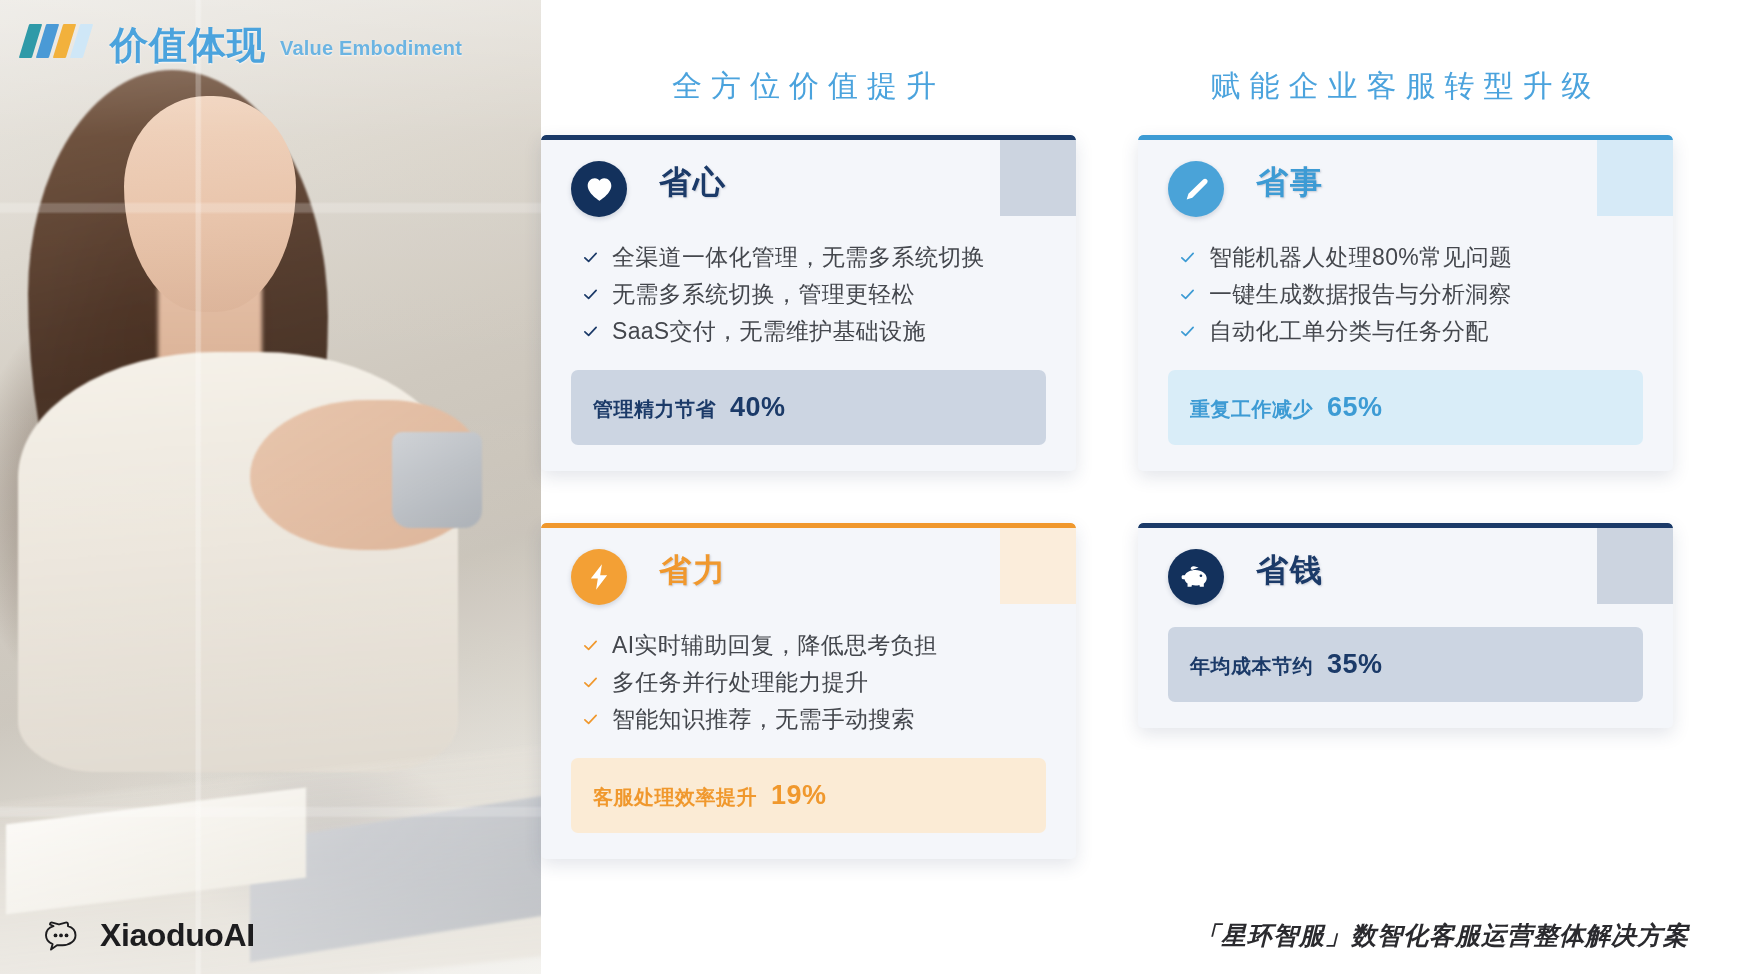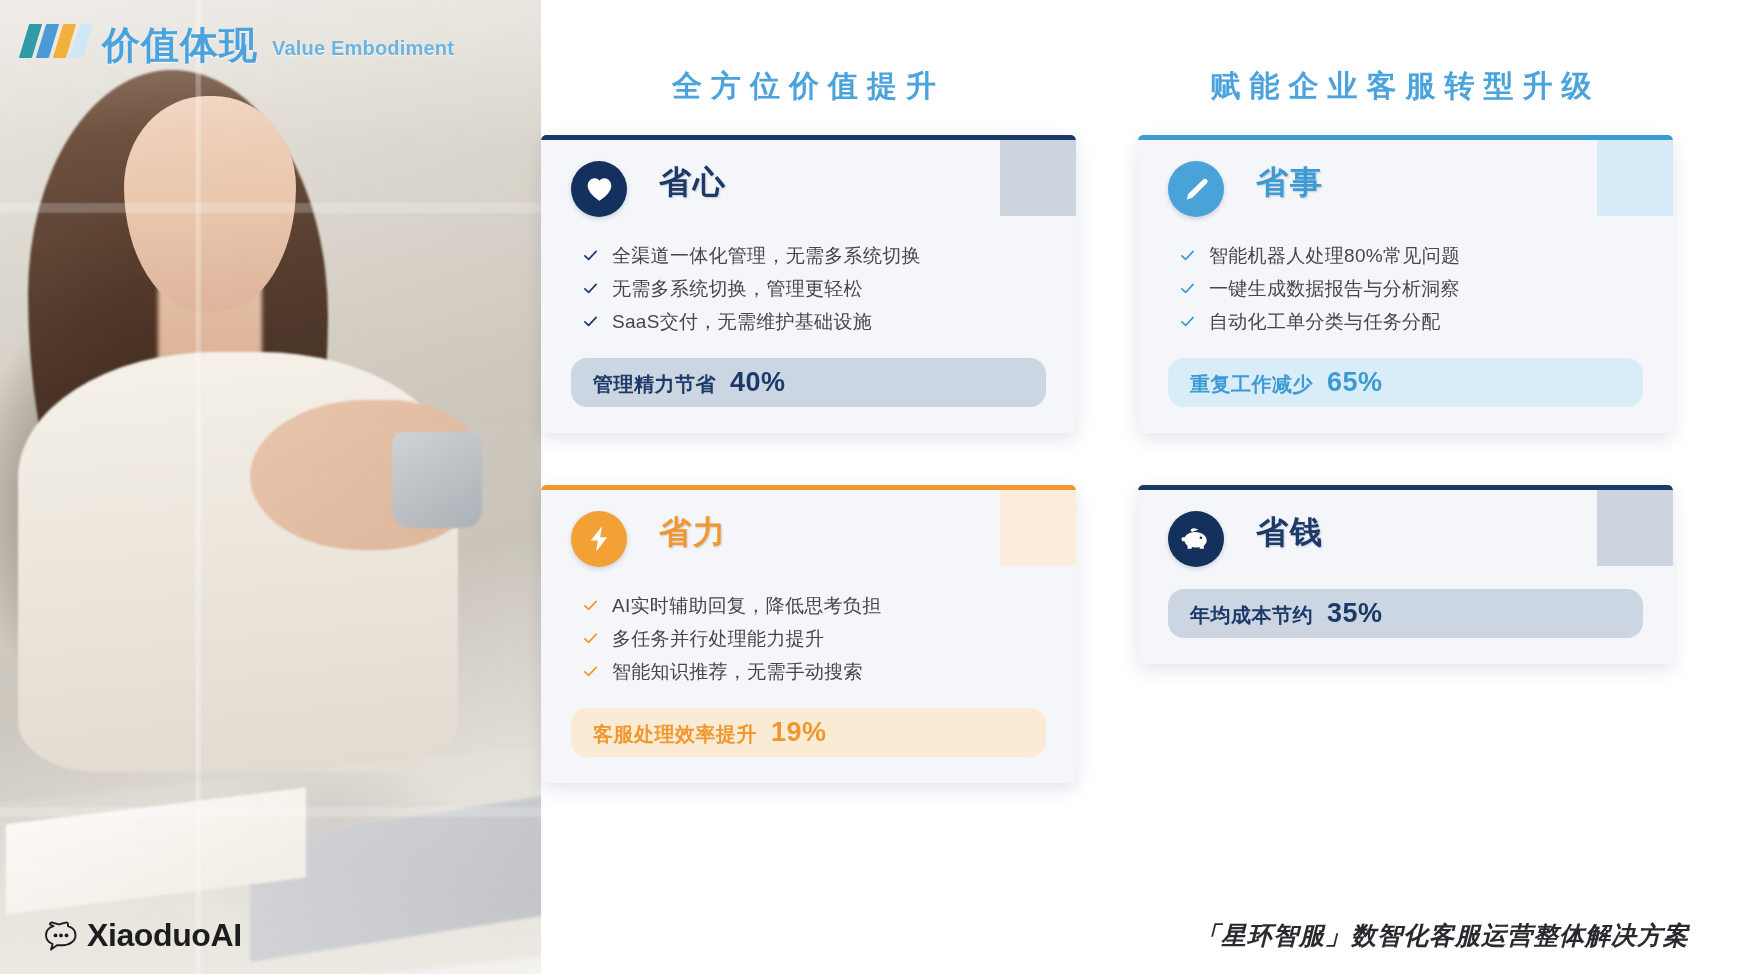--- a/index.html
+++ b/index.html
@@ -156,38 +156,39 @@
   .lb3 { background: #f2b13c; }
   .lb4 { background: #cfe7f7; }
 
   .brand-cn {
     font-size: 38px;
     font-weight: 700;
     color: #4ba3dd;
     letter-spacing: 1px;
     line-height: 1;
     text-shadow: 0 1px 2px rgba(255,255,255,.8);
+    margin-left: 8px;
   }
   .brand-en {
     font-size: 20px;
     font-weight: 600;
     color: #6bb4e2;
     letter-spacing: .2px;
     padding-bottom: 4px;
     text-shadow: 0 1px 2px rgba(255,255,255,.8);
     text-align: right;
   }
 
   
   .product-logo {
     position: absolute;
     left: 44px; bottom: 20px;
     display: flex;
     align-items: center;
-    gap: 9px;
+    gap: 22px;
     z-index: 6;
   }
   .bubble-icon { display: block; }
   .product-name {
     font-size: 32px;
     font-weight: 700;
     color: #1d1d1f;
     letter-spacing: -.4px;
   }
 
@@ -204,21 +205,21 @@
     left: 0; top: 0;
     width: 1210px;
     display: flex;
     gap: 62px;
     padding: 66px 62px 0 0;
   }
   .column { width: 535px; }
 
   .column-title {
     font-size: 30px;
-    font-weight: 700;
+    font-weight: 400;
     color: #4ba3dd;
     letter-spacing: 9px;
     text-align: center;
     margin-bottom: 28px;
     white-space: nowrap;
   }
 
   
   .card {
     position: relative;
@@ -274,38 +275,38 @@
   .bullets {
     list-style: none;
     position: relative;
     z-index: 2;
     margin-bottom: 20px;
   }
   .bullet {
     display: flex;
     align-items: center;
     gap: 14px;
-    font-size: 19px;
+    font-size: 23px;
     color: #44474d;
     line-height: 1;
     padding: 7px 0 7px 12px;
     letter-spacing: .3px;
   }
   .check {
     flex: 0 0 auto;
     width: 15px; height: 15px;
     color: var(--accent);
   }
 
   .stat-bar {
     position: relative;
     z-index: 2;
     background: var(--stat-bg);
-    border-radius: 16px;
-    padding: 9px 22px;
+    border-radius: 7px;
+    padding: 22px 22px;
     display: flex;
     align-items: baseline;
     gap: 14px;
   }
   .stat-label {
     font-size: 20px;
     font-weight: 700;
     color: var(--stat-color);
     letter-spacing: .5px;
   }

